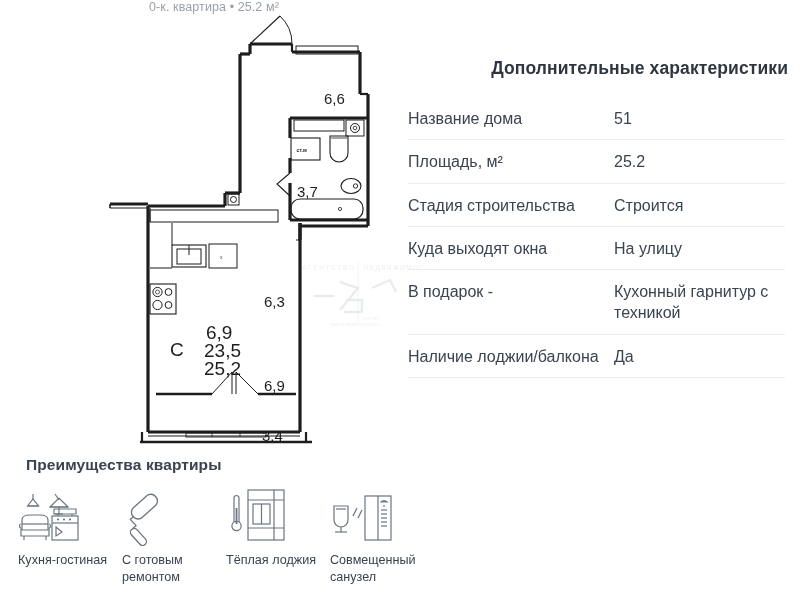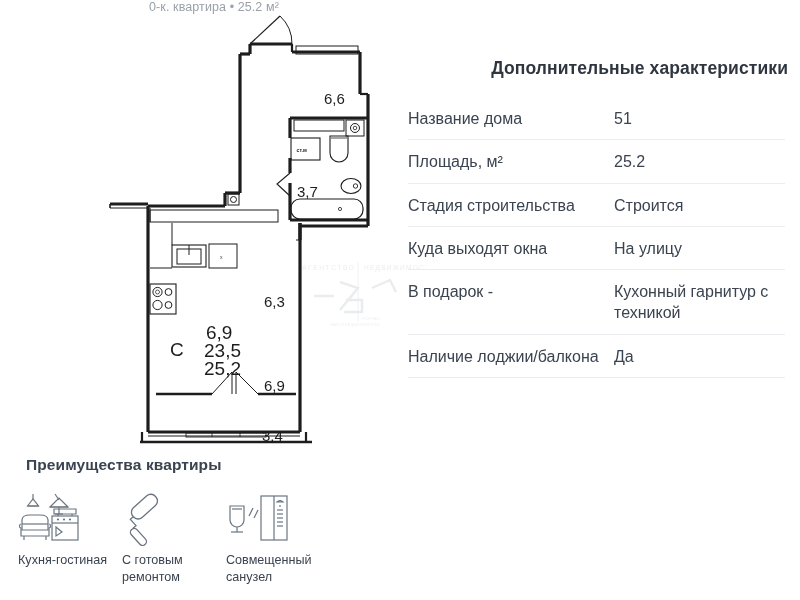--- a/index.html
+++ b/index.html
@@ -342,20 +342,40 @@
             <g transform="rotate(-42 30 28)">
               <rect x="17" y="8" width="30" height="13" rx="6"></rect>
               <path d="M17 14.5 L13 14.5 L13 23 L9 23"></path>
               <rect x="3.5" y="23" width="7.5" height="20" rx="3.6"></rect>
             </g>
           </svg>
         </div>
         <div class="adv-label">С готовым ремонтом</div>
       </div>
 
+      <div class="adv-item">
+        <div class="adv-icon">
+          <svg width="62" height="58" viewBox="0 0 62 58" fill="none" stroke="#6b7580" stroke-width="1.2" xmlns="http://www.w3.org/2000/svg">
+
+            <path d="M8 10 L8 34"></path>
+            <path d="M13 10 L13 34"></path>
+            <path d="M8 10 A 2.5 2.5 0 0 1 13 10"></path>
+            <circle cx="10.5" cy="38" r="4.6"></circle>
+            <path d="M10.5 20 L10.5 36" stroke-width="1.8"></path>
+
+            <rect x="22" y="2" width="36" height="50"></rect>
+            <path d="M22 12 L58 12"></path>
+            <path d="M22 40 L58 40"></path>
+            <path d="M48 2 L48 52"></path>
+            <rect x="27" y="16" width="17" height="20"></rect>
+            <path d="M35.5 16 L35.5 36"></path>
+          </svg>
+        </div>
+        <div class="adv-label">Тёплая лоджия</div>
+      </div>
 
       <div class="adv-item">
         <div class="adv-icon">
           <svg width="66" height="56" viewBox="0 0 66 56" fill="none" stroke="#6b7580" stroke-width="1.2" xmlns="http://www.w3.org/2000/svg">
 
             <path d="M4 16 L18 16 L18 30 A 7 7 0 0 1 4 30 Z"></path>
             <path d="M6 19 L16 19"></path>
             <path d="M11 37 L11 42"></path>
             <path d="M5 42 L17 42"></path>
 

